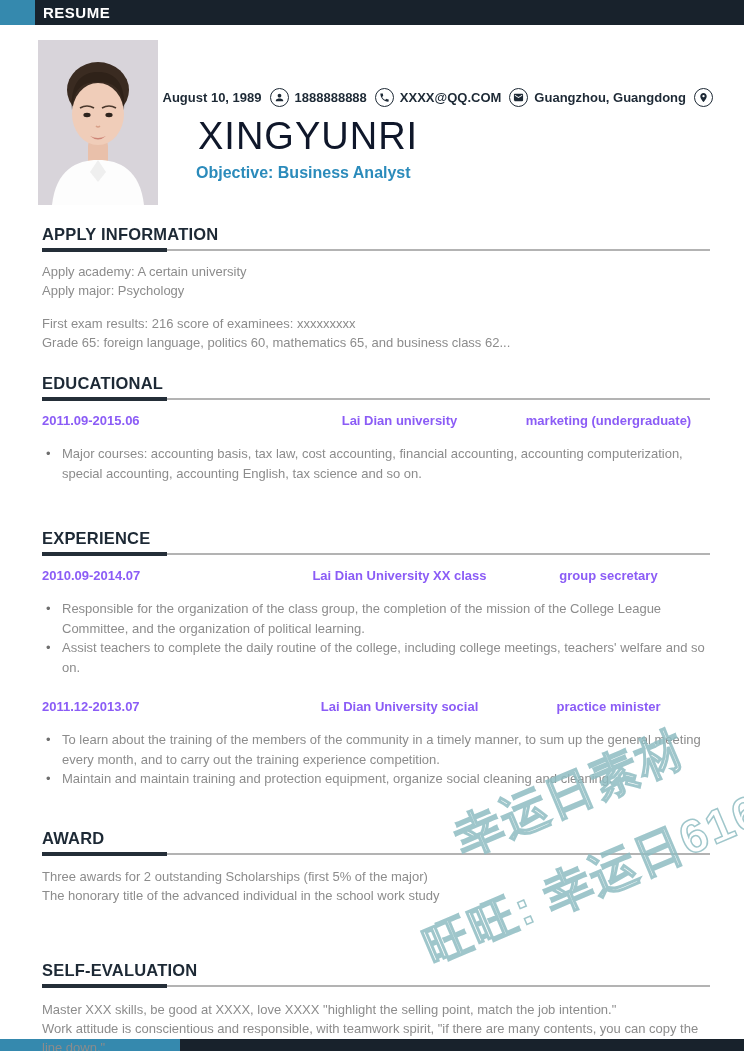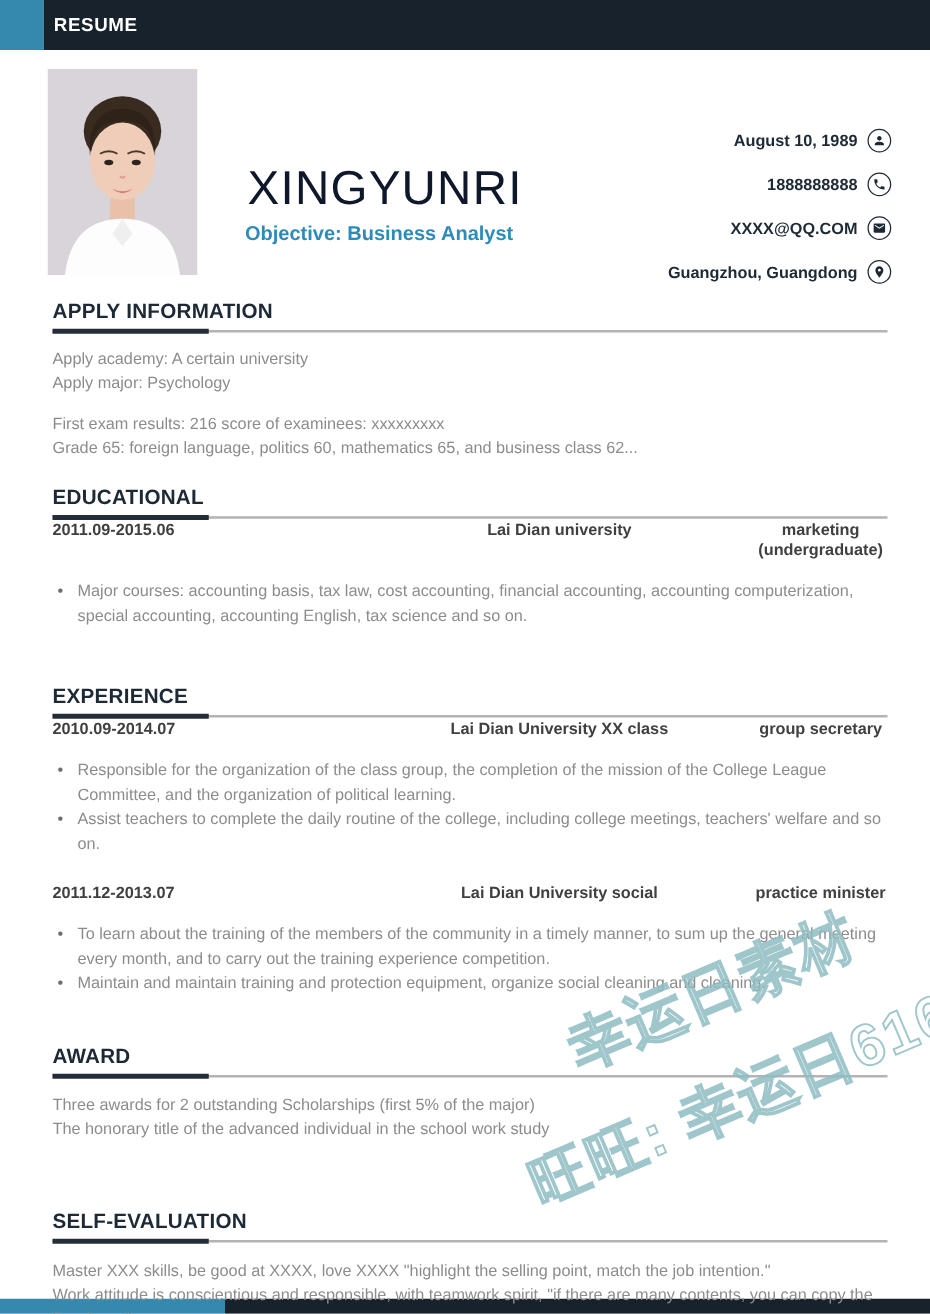--- a/index.html
+++ b/index.html
@@ -1,52 +1,52 @@
 <!DOCTYPE html>
 <html><head>
 <meta charset="utf-8">
 <style>
   * { margin:0; padding:0; box-sizing:border-box; }
   body { background:#888; font-family:"Liberation Sans","DejaVu Sans",sans-serif; }
   .page { position:relative; width:744px; height:1051px; margin:0 auto; background:#ffffff; overflow:hidden; }
 
   
-  .topbar { display:flex; height:40px; }
+  .topbar { display:flex; height:25px; }
   .topbar .accent { width:35px; background:#3589ae; }
   .topbar .bar { flex:1; background:#18222c; display:flex; align-items:center; }
   .topbar .bar .title { color:#ffffff; font-weight:bold; font-size:15px; letter-spacing:0.5px; padding-left:8px; }
   .bottombar { position:absolute; left:0; right:0; bottom:0; height:12px; display:flex; }
   .bottombar .accent { width:180px; background:#3589ae; }
   .bottombar .bar { flex:1; background:#18222c; }
 
   
   .header { position:relative; height:200px; }
   .photo { position:absolute; left:38px; top:15px; width:120px; height:165px; }
   .name { position:absolute; left:198px; top:90px; font-size:38px; color:#0f172a; letter-spacing:1px; font-weight:500; }
   .objective { position:absolute; left:196px; top:139px; font-size:16px; color:#2b8bbb; font-weight:600; }
-  .contacts { position:absolute; right:31px; top:63px; display:flex; flex-direction:column; gap:16px; }
+  .contacts { position:absolute; right:31px; top:63px; display:flex; flex-direction:row; gap:6px; }
   .contact-row { display:flex; justify-content:flex-end; align-items:center; gap:8px; height:19px; }
   .contact-row .ctext { font-size:13px; color:#1d2935; font-weight:600; }
   .cicon { width:19px; height:19px; border:1.6px solid #1d2935; border-radius:50%; display:flex; align-items:center; justify-content:center; }
   .cicon svg { width:11px; height:11px; fill:#1d2935; }
 
   
   .main { padding:0 34px 0 42px; position:relative; z-index:1; }
   .section-title { font-size:16.5px; font-weight:bold; color:#1d2935; letter-spacing:0.2px; line-height:19px; }
   .rule-wrap { position:relative; height:4px; margin-top:4px; }
   .rule-thin { position:absolute; left:0; right:0; top:1px; height:2px; background:#b3b3b3; }
   .rule-thick { position:absolute; left:0; top:0; width:125px; height:4px; background:#242e38; }
 
   .body-text { font-size:13px; color:#8c8c8c; line-height:19px; }
   .sec-apply { }
   .sec-apply .group1 { margin-top:10px; }
   .sec-apply .group2 { margin-top:14px; }
 
   .sec-edu { margin-top:22px; }
-  .entry-header { display:grid; grid-template-columns:250px 215px 1fr; font-size:13px; font-weight:bold; color:#404040; line-height:16px;gap:48px; }
+  .entry-header { margin-top:12px; display:grid; grid-template-columns:250px 215px 1fr; font-size:13px; font-weight:bold; color:#8b5cf6; line-height:16px; }
   .entry-header .org { text-align:center; }
   .entry-header .role { text-align:center; }
   .bullets { margin-top:15px; list-style:none; }
   .bullets li { position:relative; padding-left:20px; font-size:13px; color:#8c8c8c; line-height:19.5px; }
   .bullets li::before { content:"\2022"; position:absolute; left:4px; top:0; color:#6e6e6e; font-size:13px; }
 
   .sec-exp { margin-top:46px; }
   .sec-exp .entry + .entry { margin-top:22px; }
 
   .sec-award { margin-top:40px; }

